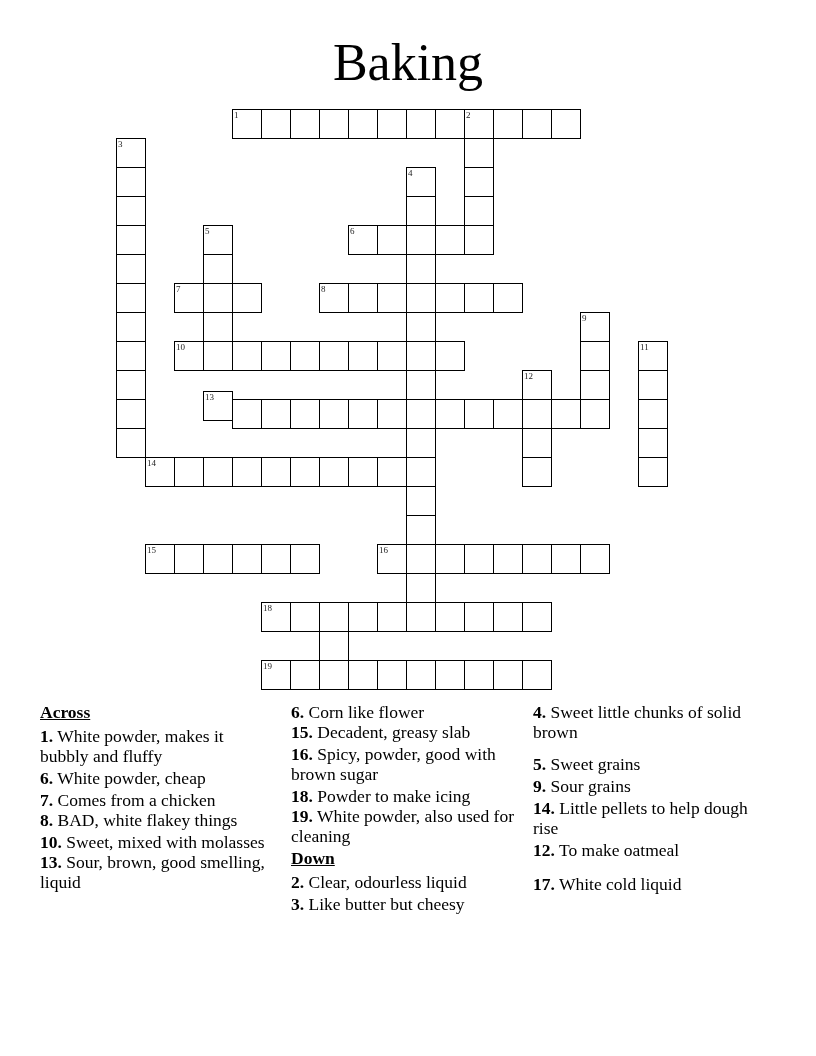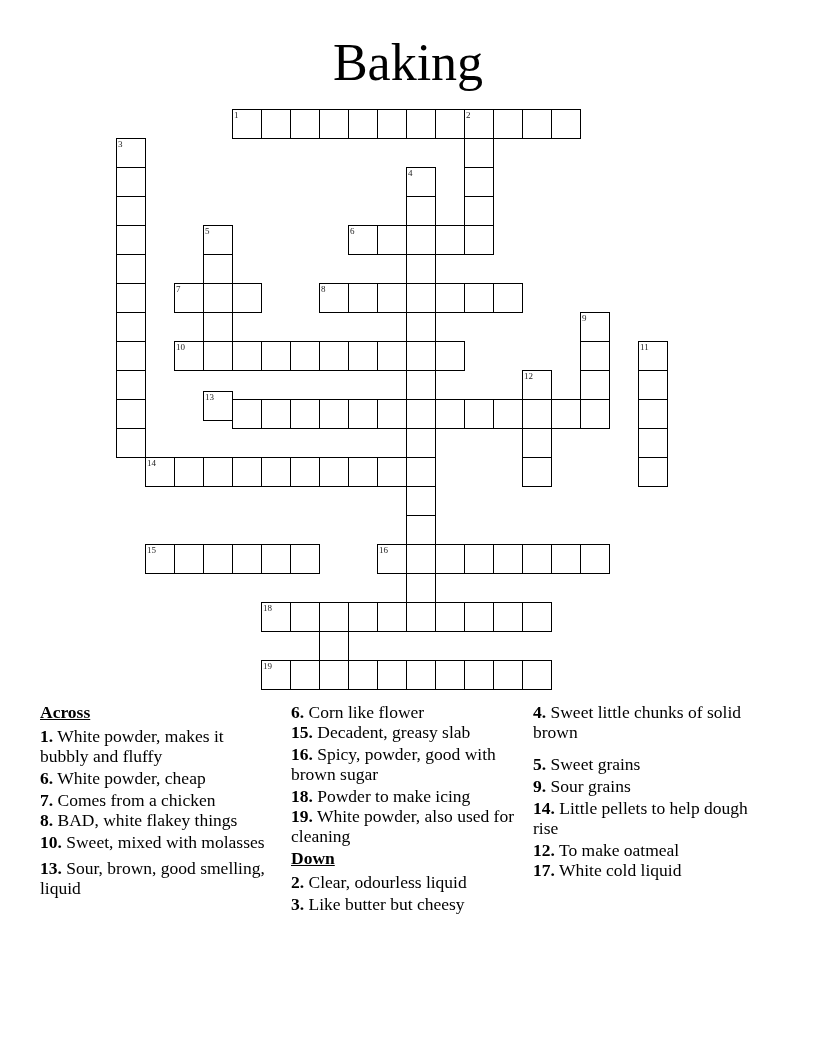--- a/index.html
+++ b/index.html
@@ -195,35 +195,35 @@
     <div class="cell" style="left: 377px; top: 551px;"></div>
     <div class="cell" style="left: 406px; top: 551px;"></div>
   </div>
 
 <div class="clues col1">
   <div class="heading">Across</div>
   <div class="clue"><b>1.</b><span> White powder, makes it bubbly and fluffy</span></div>
   <div class="clue"><b>6.</b><span> White powder, cheap</span></div>
   <div class="clue" style="margin-bottom:0"><b>7.</b><span> Comes from a chicken</span></div>
   <div class="clue"><b>8.</b><span> BAD, white flakey things</span></div>
-  <div class="clue" style="margin-bottom:6px"><b>10.</b><span> Sweet, mixed with molasses</span></div>
+  <div class="clue" style="margin-bottom:0"><b>10.</b><span> Sweet, mixed with molasses</span></div>
   <div class="clue"><b>13.</b><span> Sour, brown, good smelling, liquid</span></div>
 </div>
 
 <div class="clues col2">
   <div class="clue" style="margin-bottom:0"><b>6.</b><span> Corn like flower</span></div>
   <div class="clue"><b>15.</b><span> Decadent, greasy slab</span></div>
   <div class="clue"><b>16.</b><span> Spicy, powder, good with brown sugar</span></div>
   <div class="clue" style="margin-bottom:0"><b>18.</b><span> Powder to make icing</span></div>
   <div class="clue"><b>19.</b><span> White powder, also used for cleaning</span></div>
   <div class="heading">Down</div>
   <div class="clue"><b>2.</b><span> Clear, odourless liquid</span></div>
   <div class="clue"><b>3.</b><span> Like butter but cheesy</span></div>
 </div>
 
 <div class="clues col3">
   <div class="clue" style="margin-bottom:12px"><b>4.</b><span> Sweet little chunks of solid brown</span></div>
   <div class="clue"><b>5.</b><span> Sweet grains</span></div>
   <div class="clue"><b>9.</b><span> Sour grains</span></div>
   <div class="clue"><b>14.</b><span> Little pellets to help dough rise</span></div>
-  <div class="clue" style="margin-bottom:0"><b>12.</b><span> To make oatmeal</span></div>
+  <div class="clue" style="margin-bottom:14px"><b>12.</b><span> To make oatmeal</span></div>
   <div class="clue"><b>17.</b><span> White cold liquid</span></div>
 </div>
 
 </body></html>

